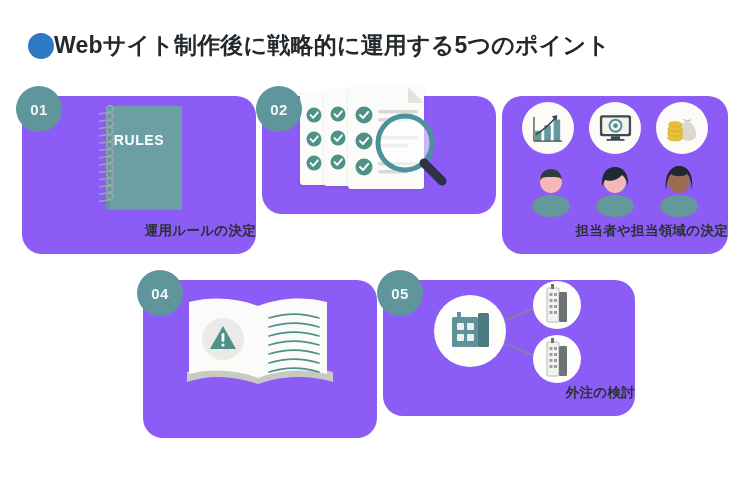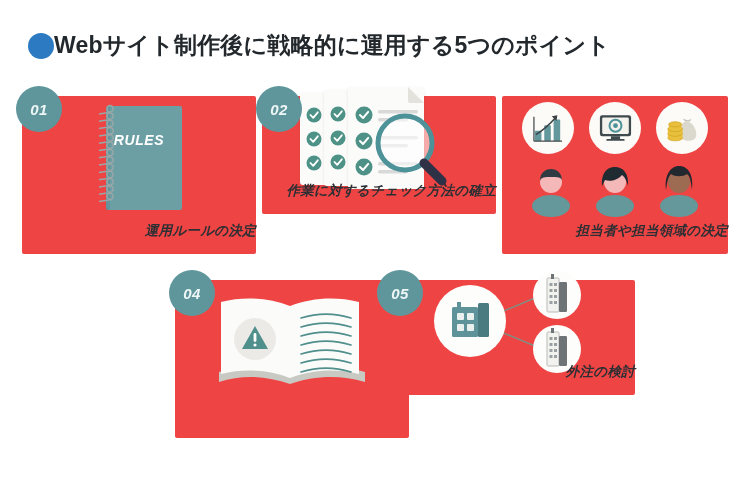--- a/index.html
+++ b/index.html
@@ -21,23 +21,22 @@
     background: #2c7bc2; flex: none;
   }
   .title {
     font-size: 23px; font-weight: bold; color: #23282c;
     letter-spacing: 0.2px; white-space: nowrap;
   }
 
   
   .card {
     position: absolute;
-    background: #ef4444;
-    border-radius: 2px;
-    font-style: italic;
+    background: #8b5cf6;
+    border-radius: 20px;
   }
   .badge {
     position: absolute; left: -6px; top: -10px;
     width: 46px; height: 46px; border-radius: 50%;
     background: #5f969c;
     display: flex; align-items: center; justify-content: center;
     color: #eef6f6; font-size: 15px; font-weight: bold;
     letter-spacing: 0.5px; z-index: 5;
   }
   .art {
@@ -48,22 +47,22 @@
     position: absolute; left: 0; right: 0; bottom: 14px;
     text-align: right;
     font-size: 13.5px; font-weight: bold; color: #2c2f33;
     letter-spacing: 0.3px;
   }
 
   
   #card1 { left: 22px;  top: 96px;  width: 234px; height: 158px; }
   #card2 { left: 262px; top: 96px;  width: 234px; height: 118px; }
   #card3 { left: 502px; top: 96px;  width: 226px; height: 158px; }
-  #card4 { left: 143px; top: 280px; width: 234px; height: 158px; margin-left: 32px; }
-  #card5 { left: 383px; top: 280px; width: 252px; height: 115px; }
+  #card4 { left: 143px; top: 280px; width: 234px; height: 158px; }
+  #card5 { left: 383px; top: 280px; width: 252px; height: 136px; }
 
   
   .notebook { position: relative; width: 86px; height: 104px; }
   .nb-body {
     position: absolute; left: 10px; top: 0; width: 76px; height: 104px;
     background: #6c9fa4; border-radius: 2px;
   }
   .nb-body::after {
     content: ""; position: absolute; left: 0; top: 0; width: 4px; height: 100%;
     background: rgba(0,0,0,0.06);
@@ -218,21 +217,20 @@
         </div>
 
         <svg class="mag" viewBox="0 0 86 82">
           <circle cx="33" cy="32" r="27" fill="#ffffff" opacity="0.55"></circle>
           <circle cx="33" cy="32" r="27" fill="none" stroke="#4d9299" stroke-width="5"></circle>
           <path d="M52 52 L70 70" stroke="#2f3147" stroke-width="9" stroke-linecap="round"></path>
         </svg>
 
       </div>
     </div>
-    <div class="label">作業に対するチェック方法の確立</div>
   </div>
 
   <div class="card" id="card3">
     <div class="art">
       <div class="team">
 
         <div class="ic-row">
           <div class="ic">
             <svg viewBox="0 0 34 32" width="32" height="30">
               <g fill="#63989c">

